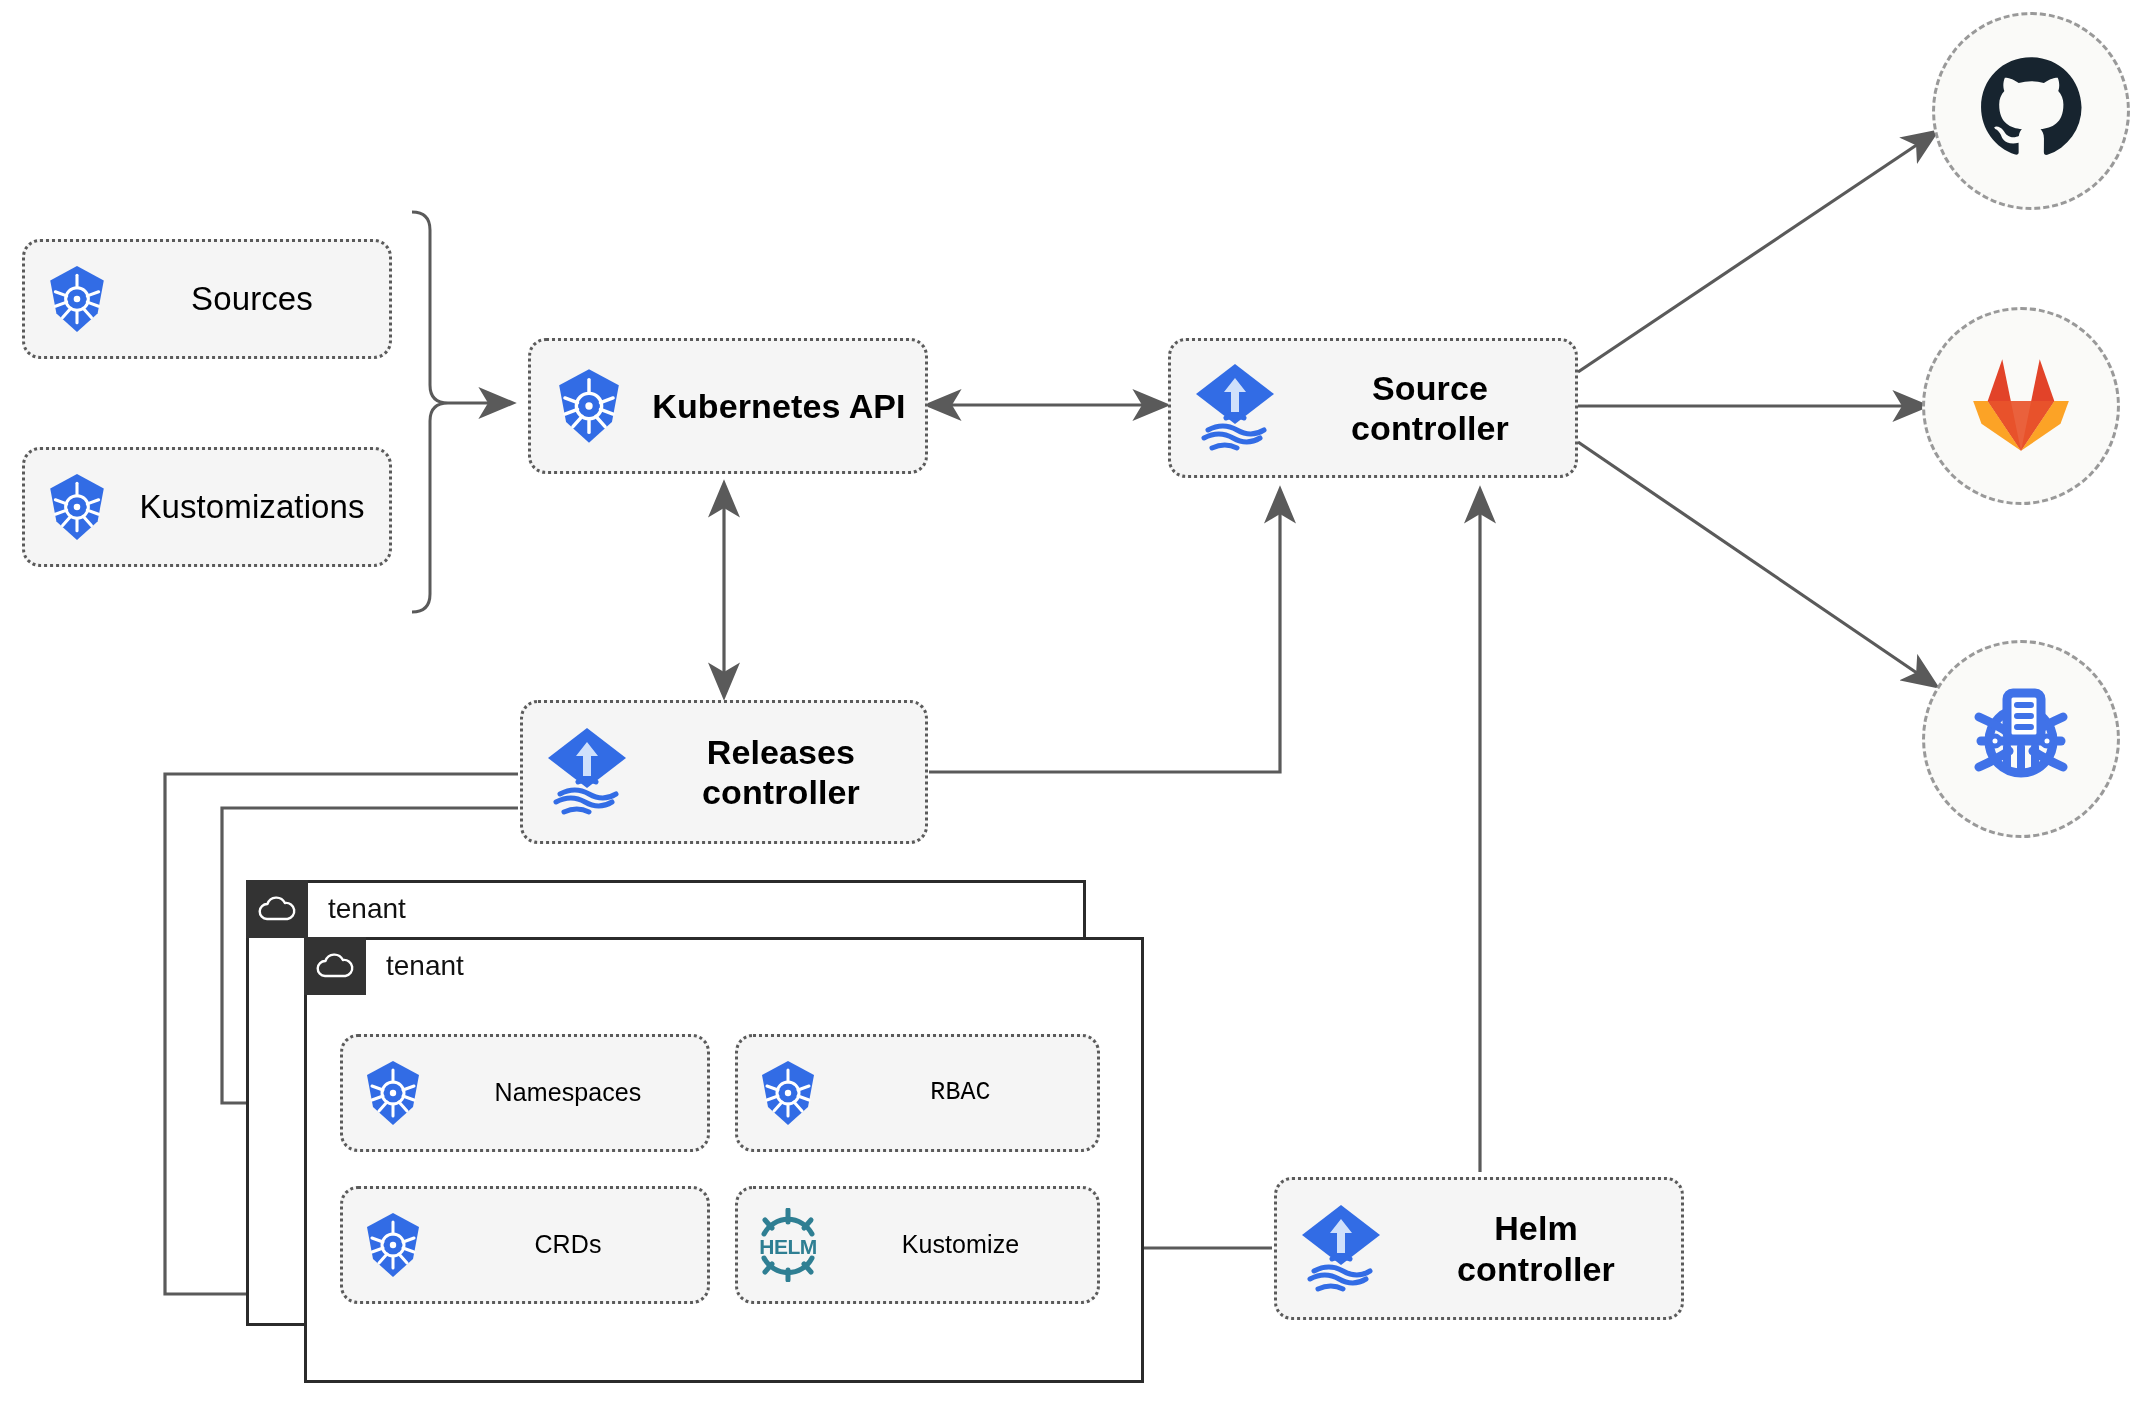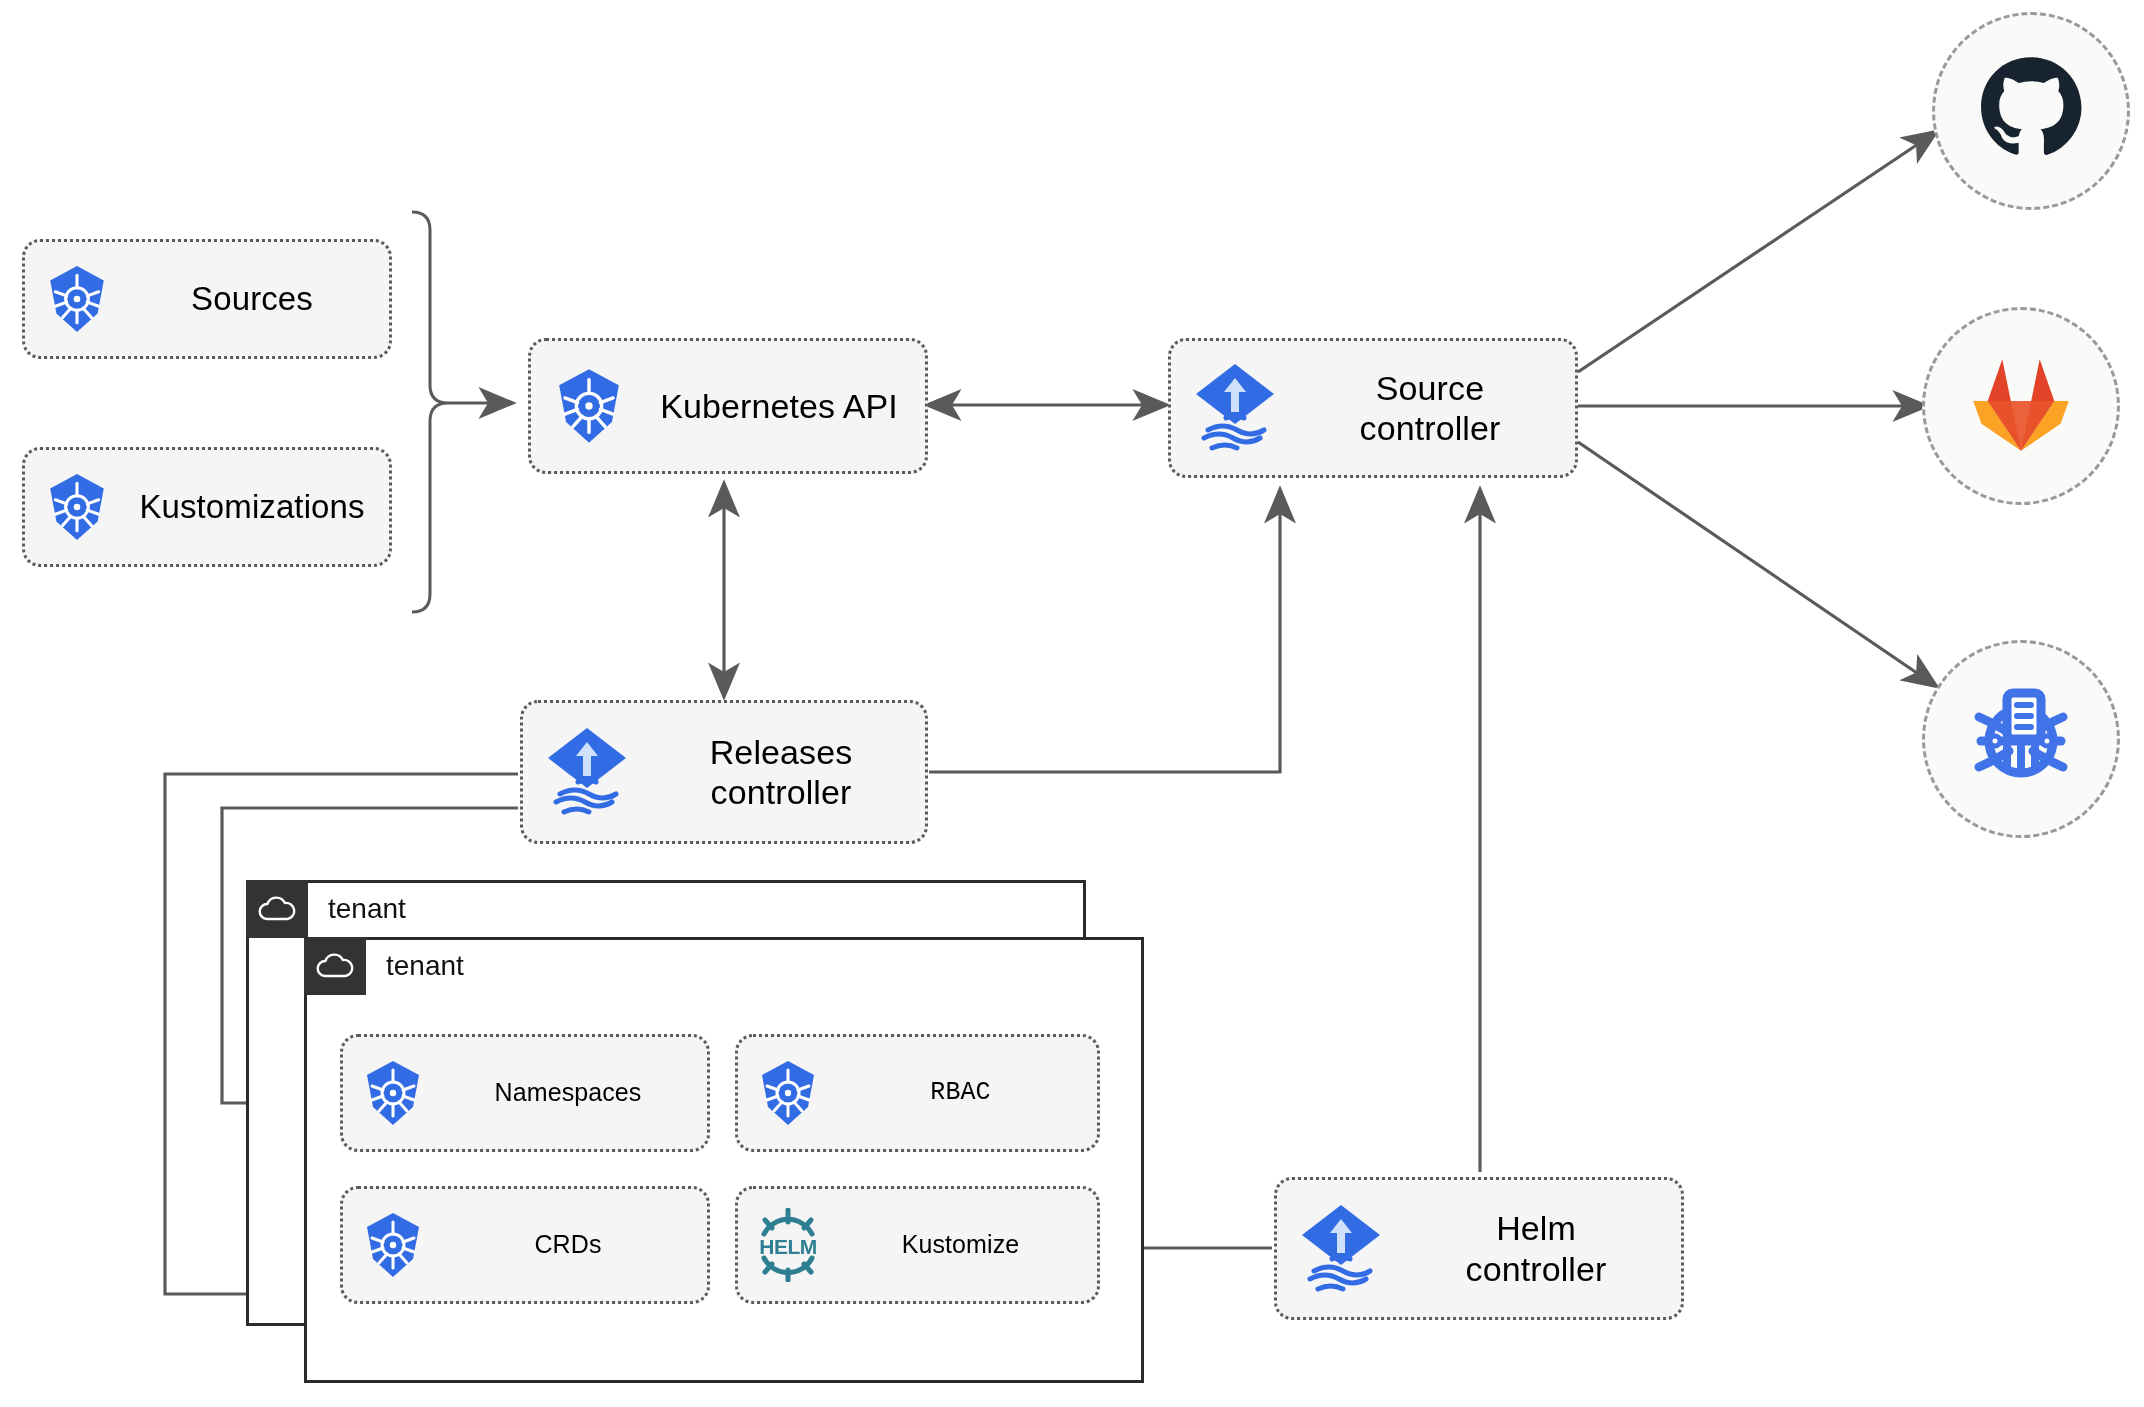--- a/index.html
+++ b/index.html
@@ -48,21 +48,21 @@
     flex: 1 1 auto;
     text-align: center;
     color: #000000;
     font-size: 34px;
     line-height: 1.18;
     letter-spacing: 0.1px;
     white-space: pre-line;
     padding-right: 14px;
   }
   .card.res .lbl { font-size: 33px; }
-  .card.ctl .lbl { font-size: 34px; }
+  .card.ctl .lbl { font-size: 34px; font-weight: bold; }
   .card.small .lbl { font-size: 25px; }
 
   
   .tenant {
     position: absolute;
     box-sizing: border-box;
     background: #ffffff;
     border: 3px solid #2b2b2b;
   }
   .tenant .hdr {

